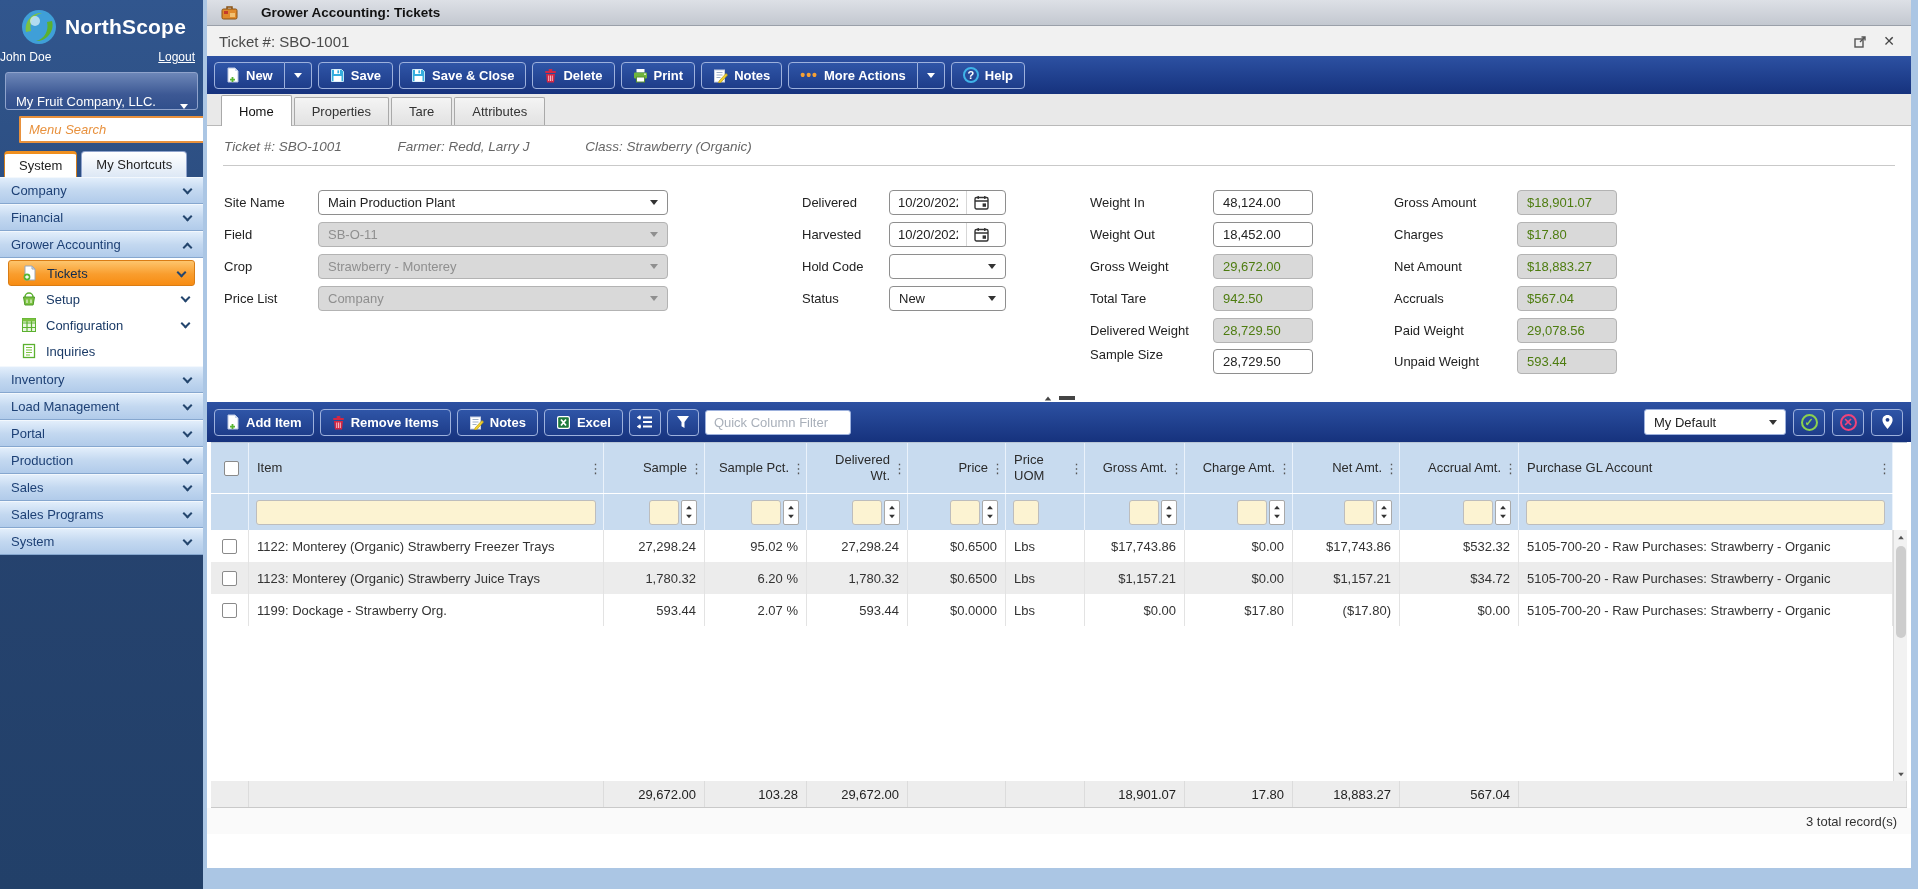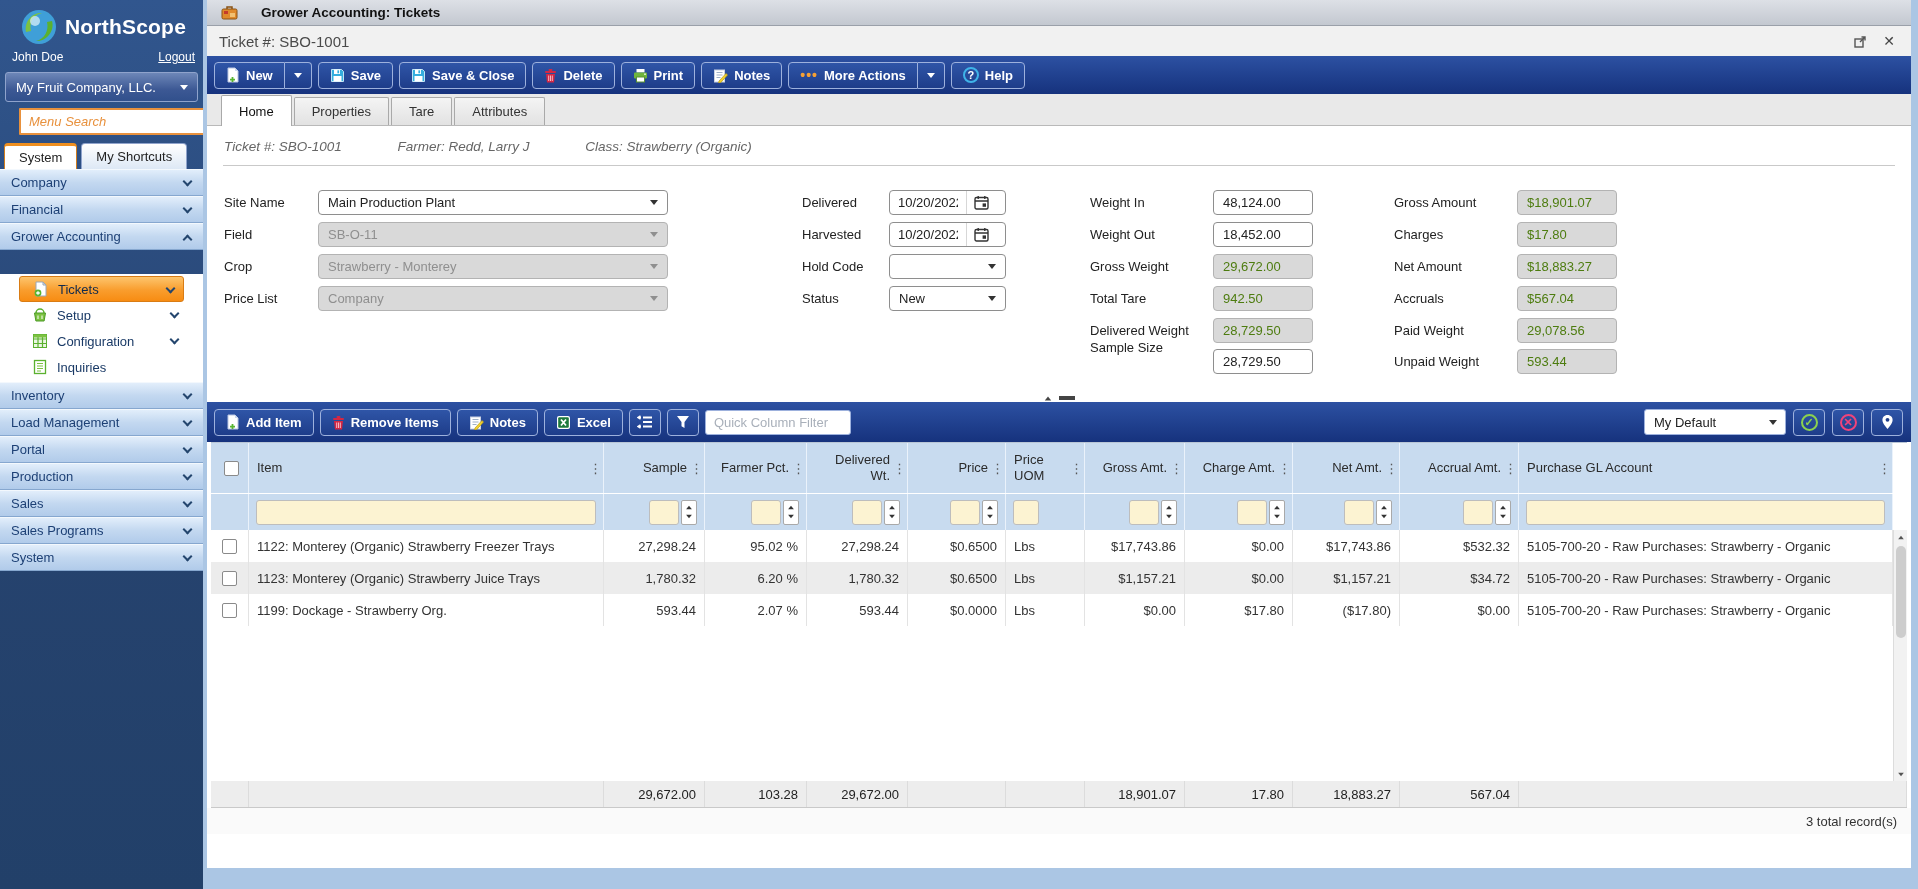--- a/index.html
+++ b/index.html
@@ -4,46 +4,46 @@
 <style>
   * { margin:0; padding:0; box-sizing:border-box; }
   html,body { width:1918px; height:889px; overflow:hidden;
               font-family:"Liberation Sans", sans-serif; background:#27497f; }
 
   
   #sidebar { position:absolute; left:0; top:0; width:203px; height:889px;
              background:linear-gradient(180deg,#31568e 0%,#26436f 55%,#224069 100%); }
   .logo-row { display:flex; align-items:center; gap:7px; padding:8px 6px 2px 20px; }
   .logo-text { color:#fff; font-size:21px; font-weight:bold; letter-spacing:.2px; }
-  .user-row { display:flex; justify-content:space-between; padding:2px 8px 6px 12px; }
+  .user-row { display:flex; justify-content:space-between; padding:2px 8px 6px 0; }
   .user-name { color:#fff; font-size:12px; }
   .logout { color:#fff; font-size:12px; text-decoration:underline; cursor:pointer; }
-  .company-select { position:relative; margin:2px 5px 6px 5px; height:30px;
+  .company-select { position:relative; margin:2px 5px 6px 5px; height:38px;
       background:linear-gradient(180deg,#6d87b8 0%,#3c5894 60%,#31508c 100%);
-      border:1px solid #8fa3cc; border-radius:3px; display:flex; align-items:center;
+      border:1px solid #8fa3cc; border-radius:3px; display:flex; align-items:flex-end;
       color:#fff; font-size:13px; padding:0 22px 0 10px; cursor:pointer; }
   .company-select .tri-down { position:absolute; right:9px; border-top-color:#fff; }
   .menu-search { display:block; width:193px; margin:0 5px 8px 19px; height:27px;
       border:2px solid #e8913d; border-radius:1px; padding:0 8px; font-size:13px;
       font-family:"Liberation Sans", sans-serif; color:#b06312; font-style:italic; }
   .menu-search::placeholder { color:#e8913d; font-style:italic; opacity:1; }
   .side-tabs { display:flex; gap:4px; padding-left:4px; }
   .stab { height:26px; padding:0 14px; display:flex; align-items:center; font-size:13px;
           color:#222; border-radius:4px 4px 0 0; cursor:pointer; }
   .stab.active { background:#fff; border:1px solid #d07d1e; border-top:3px solid #ef8f1f; border-bottom:none; }
   .stab.inactive { background:linear-gradient(180deg,#ffffff,#dde8f5); border:1px solid #8fa3cc; border-bottom:none; }
   .nav-item { position:relative; height:27px; display:flex; align-items:center;
       padding-left:11px; font-size:13px; color:#1d4075;
       background:linear-gradient(180deg,#e2eefb 0%,#c3d8f0 50%,#b1cbea 100%);
       border-bottom:1px solid #86a7cf; border-top:1px solid #f3f8fd; cursor:pointer; }
   .chev { position:absolute; right:12px; width:7px; height:7px;
           border-right:2px solid #24466e; border-bottom:2px solid #24466e; }
   .chev.down { transform:rotate(45deg); top:8px; }
   .chev.up   { transform:rotate(-135deg); top:12px; }
-  .submenu { background:#fff; padding:2px 16px;margin-top:24px; }
+  .submenu { background:#fff; padding:2px 5px; }
   .sub-item { position:relative; height:26px; display:flex; align-items:center; gap:9px;
               padding-left:16px; font-size:13px; color:#1a3a66; cursor:pointer; }
   .sub-item.selected { margin:0 3px; padding-left:13px; border:1px solid #d97c14; border-radius:3px;
       background:linear-gradient(180deg,#fdc56d 0%,#f99d2d 55%,#f78c12 100%); color:#102a4d; }
   .sub-item .chev { right:9px; }
   .icon16 { width:16px; height:16px; flex:0 0 16px; }
 
   
   #main { position:absolute; left:203px; top:0; width:1715px; height:889px;
           background:#abc6e4; padding:0 7px 21px 4px; }
@@ -459,21 +459,21 @@
     <span class="fld-lbl" style="left:883px;top:24px">Weight In</span>
     <input class="ti" style="left: 1006px; top: 24px; width: 100px;" value="48,124.00">
     <span class="fld-lbl" style="left:883px;top:56px">Weight Out</span>
     <input class="ti" style="left: 1006px; top: 56px; width: 100px;" value="18,452.00">
     <span class="fld-lbl" style="left:883px;top:88px">Gross Weight</span>
     <input class="ti dis" style="left: 1006px; top: 88px; width: 100px;" value="29,672.00">
     <span class="fld-lbl" style="left:883px;top:120px">Total Tare</span>
     <input class="ti dis" style="left: 1006px; top: 120px; width: 100px;" value="942.50">
     <span class="fld-lbl" style="left:883px;top:152px">Delivered Weight</span>
     <input class="ti dis" style="left: 1006px; top: 152px; width: 100px;" value="28,729.50">
-    <span class="fld-lbl" style="left:883px;top:169px">Sample Size</span>
+    <span class="fld-lbl" style="left:883px;top:176px">Sample Size</span>
     <input class="ti" style="left: 1006px; top: 183px; width: 100px;" value="28,729.50">
 
     <span class="fld-lbl" style="left:1187px;top:24px">Gross Amount</span>
     <input class="ti dis" style="left: 1310px; top: 24px; width: 100px;" value="$18,901.07">
     <span class="fld-lbl" style="left:1187px;top:56px">Charges</span>
     <input class="ti dis" style="left: 1310px; top: 56px; width: 100px;" value="$17.80">
     <span class="fld-lbl" style="left:1187px;top:88px">Net Amount</span>
     <input class="ti dis" style="left: 1310px; top: 88px; width: 100px;" value="$18,883.27">
     <span class="fld-lbl" style="left:1187px;top:120px">Accruals</span>
     <input class="ti dis" style="left: 1310px; top: 120px; width: 100px;" value="$567.04">
@@ -562,21 +562,21 @@
           </div>
       <div class="hc">
             <span class="hlab">Item</span>
             <span class="dots"></span>
           </div>
       <div class="hc ar">
             <span class="hlab">Sample</span>
             <span class="dots"></span>
           </div>
       <div class="hc ar">
-            <span class="hlab">Farmer Pct.</span>
+            <span class="hlab">Sample Pct.</span>
             <span class="dots"></span>
           </div>
       <div class="hc ar">
             <span class="hlab">Delivered Wt.</span>
             <span class="dots"></span>
           </div>
       <div class="hc ar">
             <span class="hlab">Price</span>
             <span class="dots"></span>
           </div>

